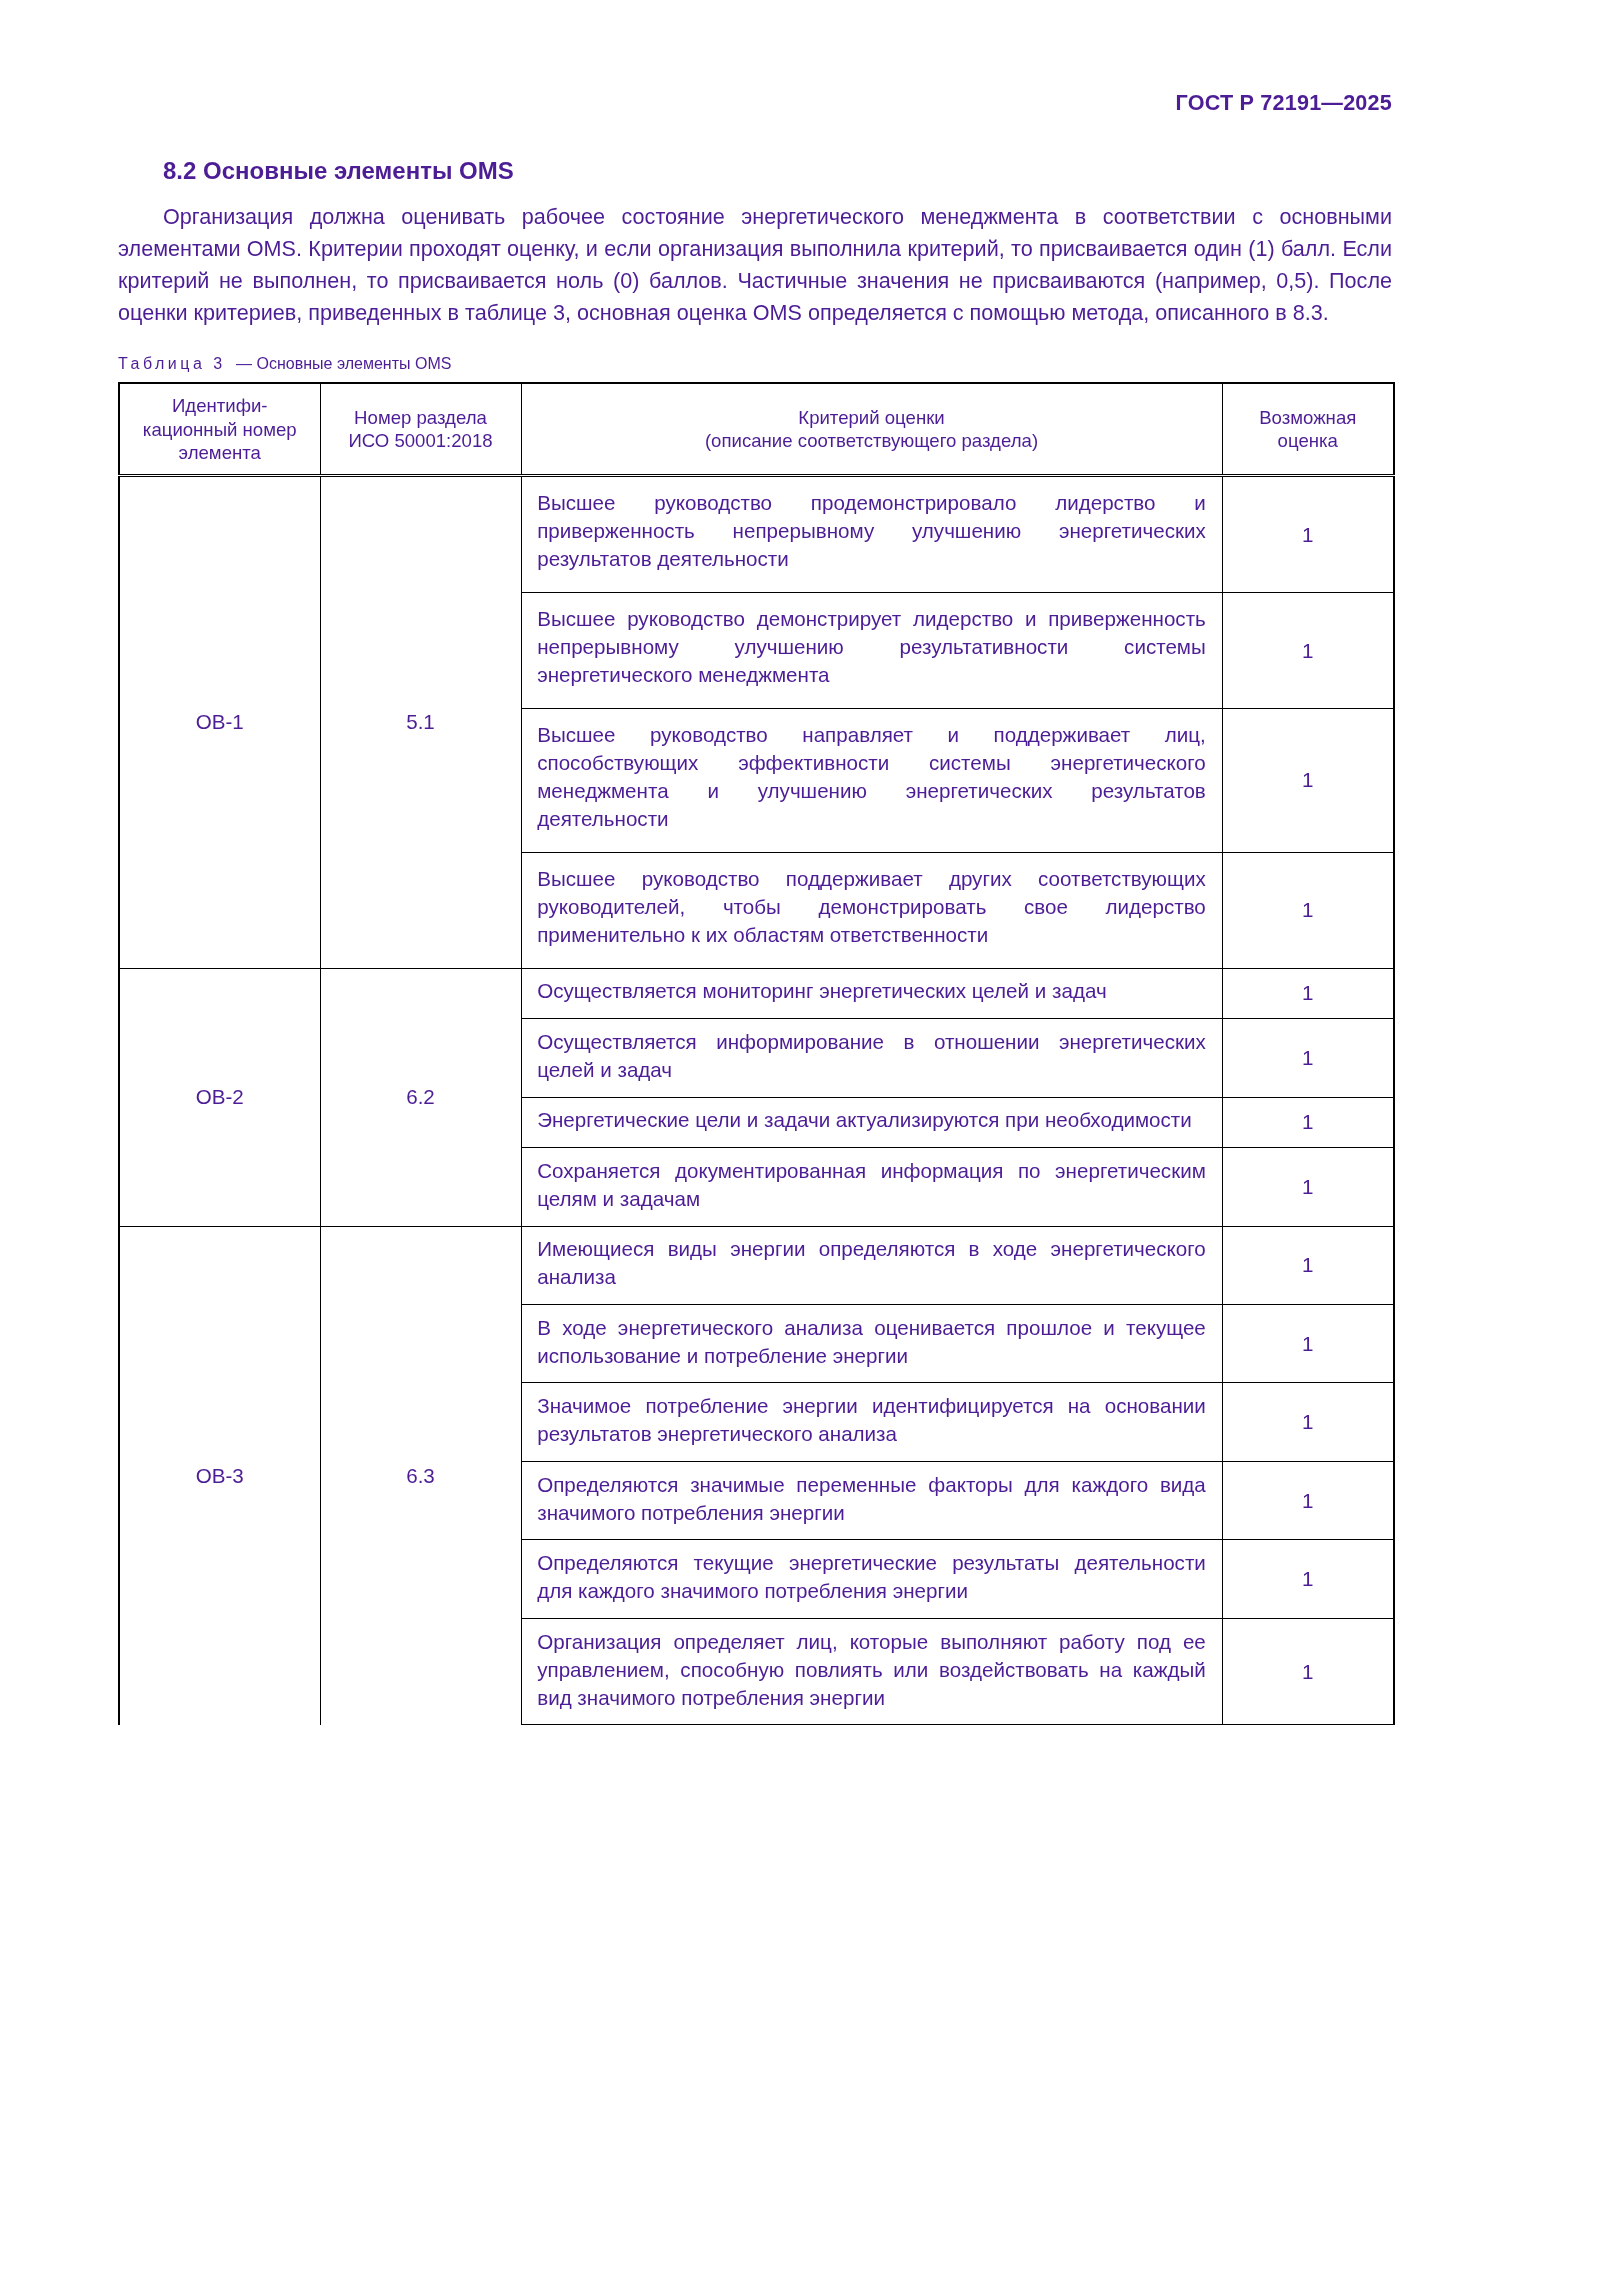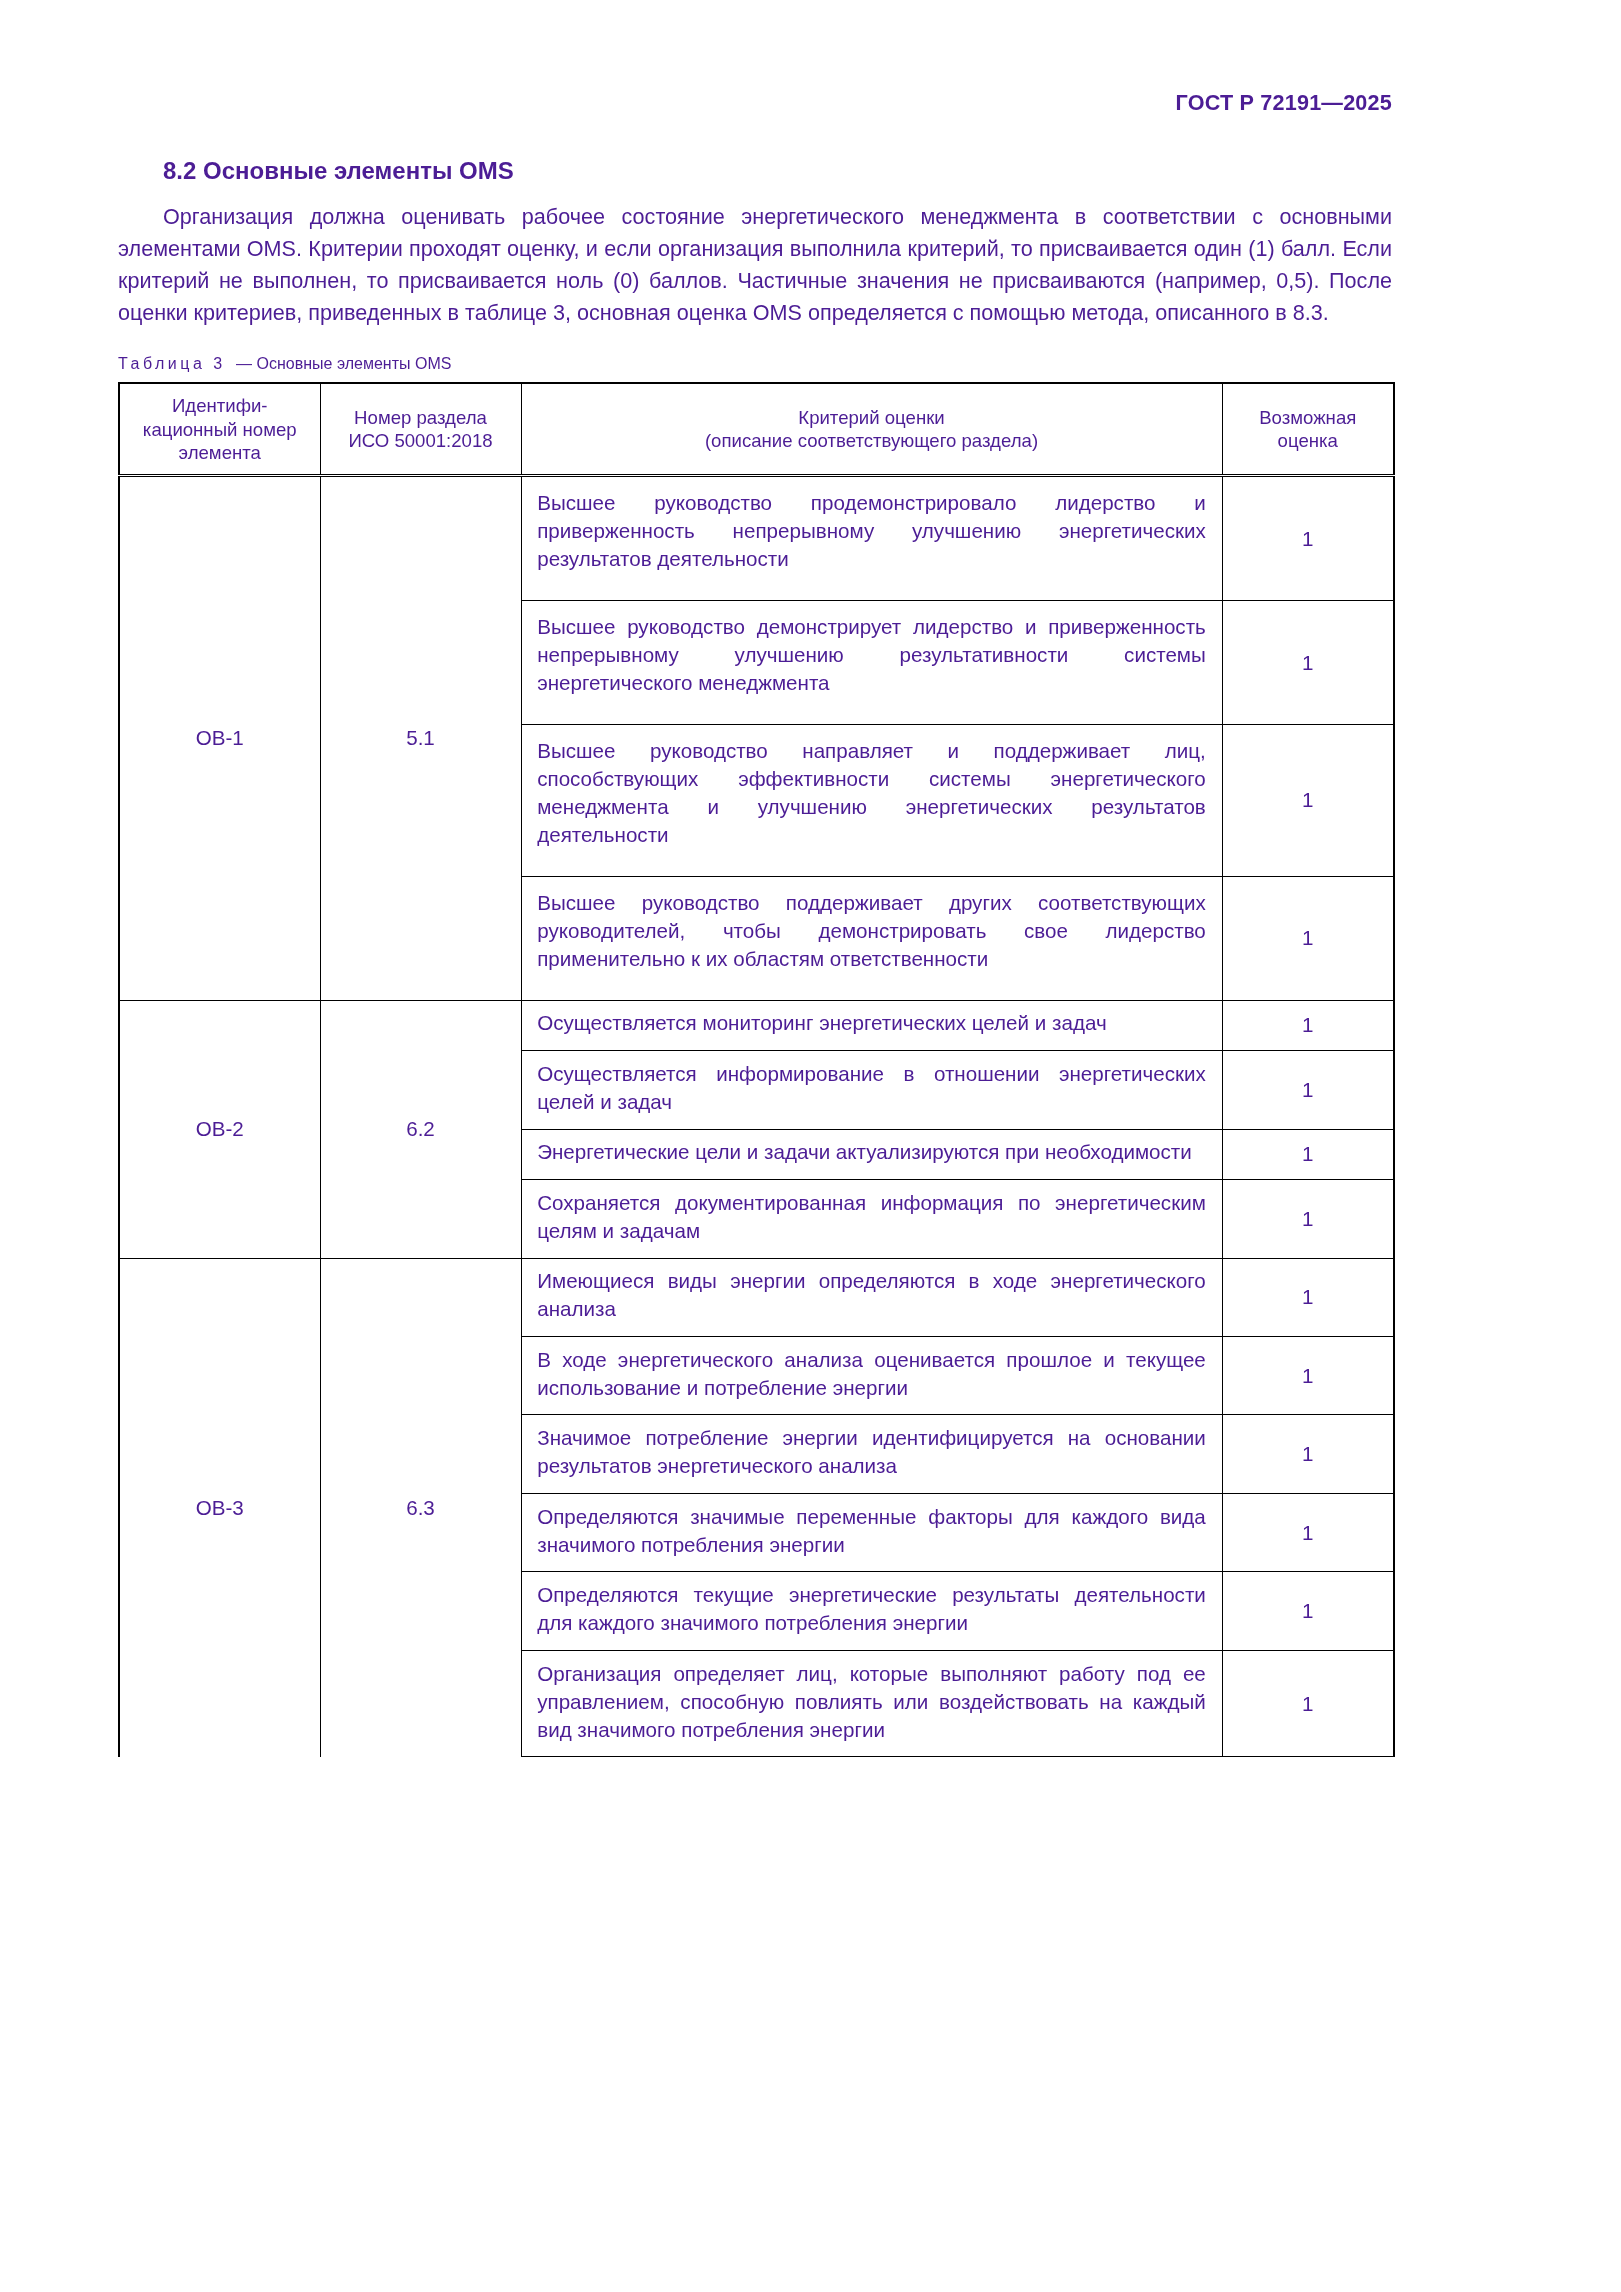--- a/index.html
+++ b/index.html
@@ -79,21 +79,21 @@
   }
   .oms-table td.crit-cell {
     text-align: justify;
     vertical-align: top;
     padding: 8.8px 15.7px 12.7px 15.7px;
   }
   .oms-table td.score-cell {
     text-align: center;
     vertical-align: middle;
   }
-  .oms-table tr.tall td.crit-cell { padding-top: 11.8px; padding-bottom: 27px; }
+  .oms-table tr.tall td.crit-cell { padding-top: 11.8px; padding-bottom: 19px; }
   .oms-table td.open-bottom { border-bottom: none; }
   .page-number {
     position: absolute;
     top: 2021px;
     left: 118px;
     width: 1274px;
     text-align: right;
     font-size: 21.6px;
   }
 </style>

